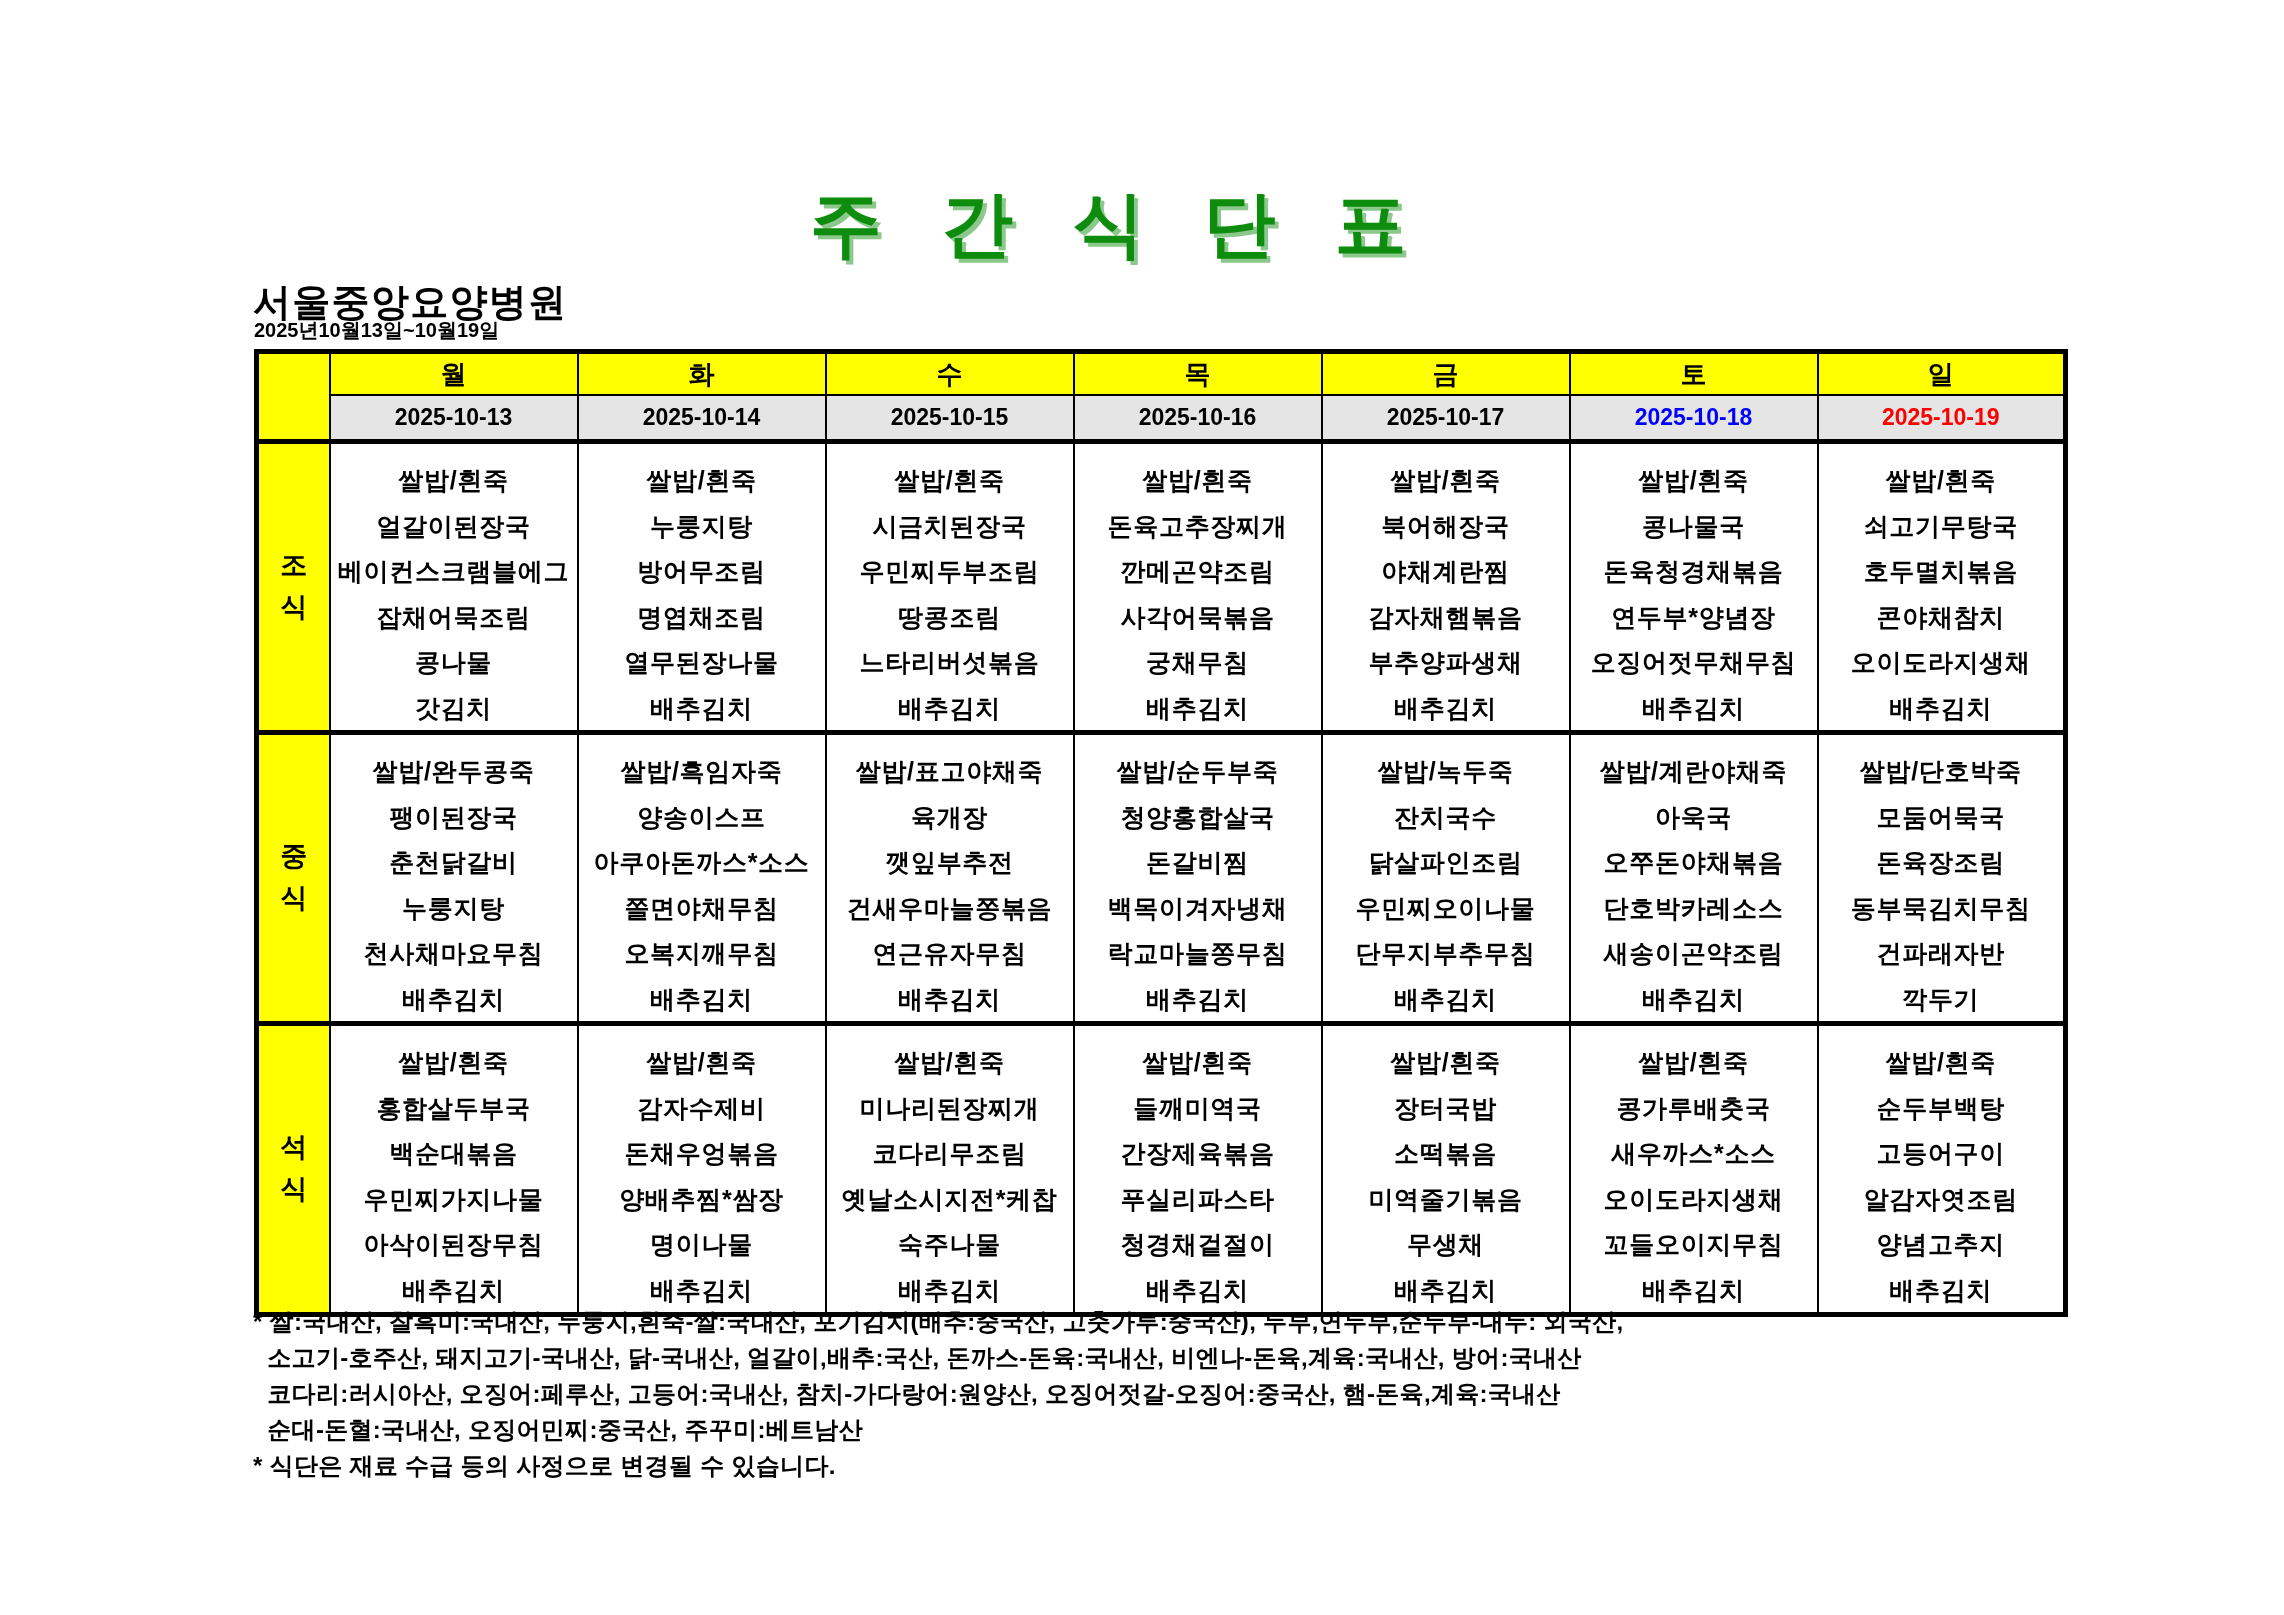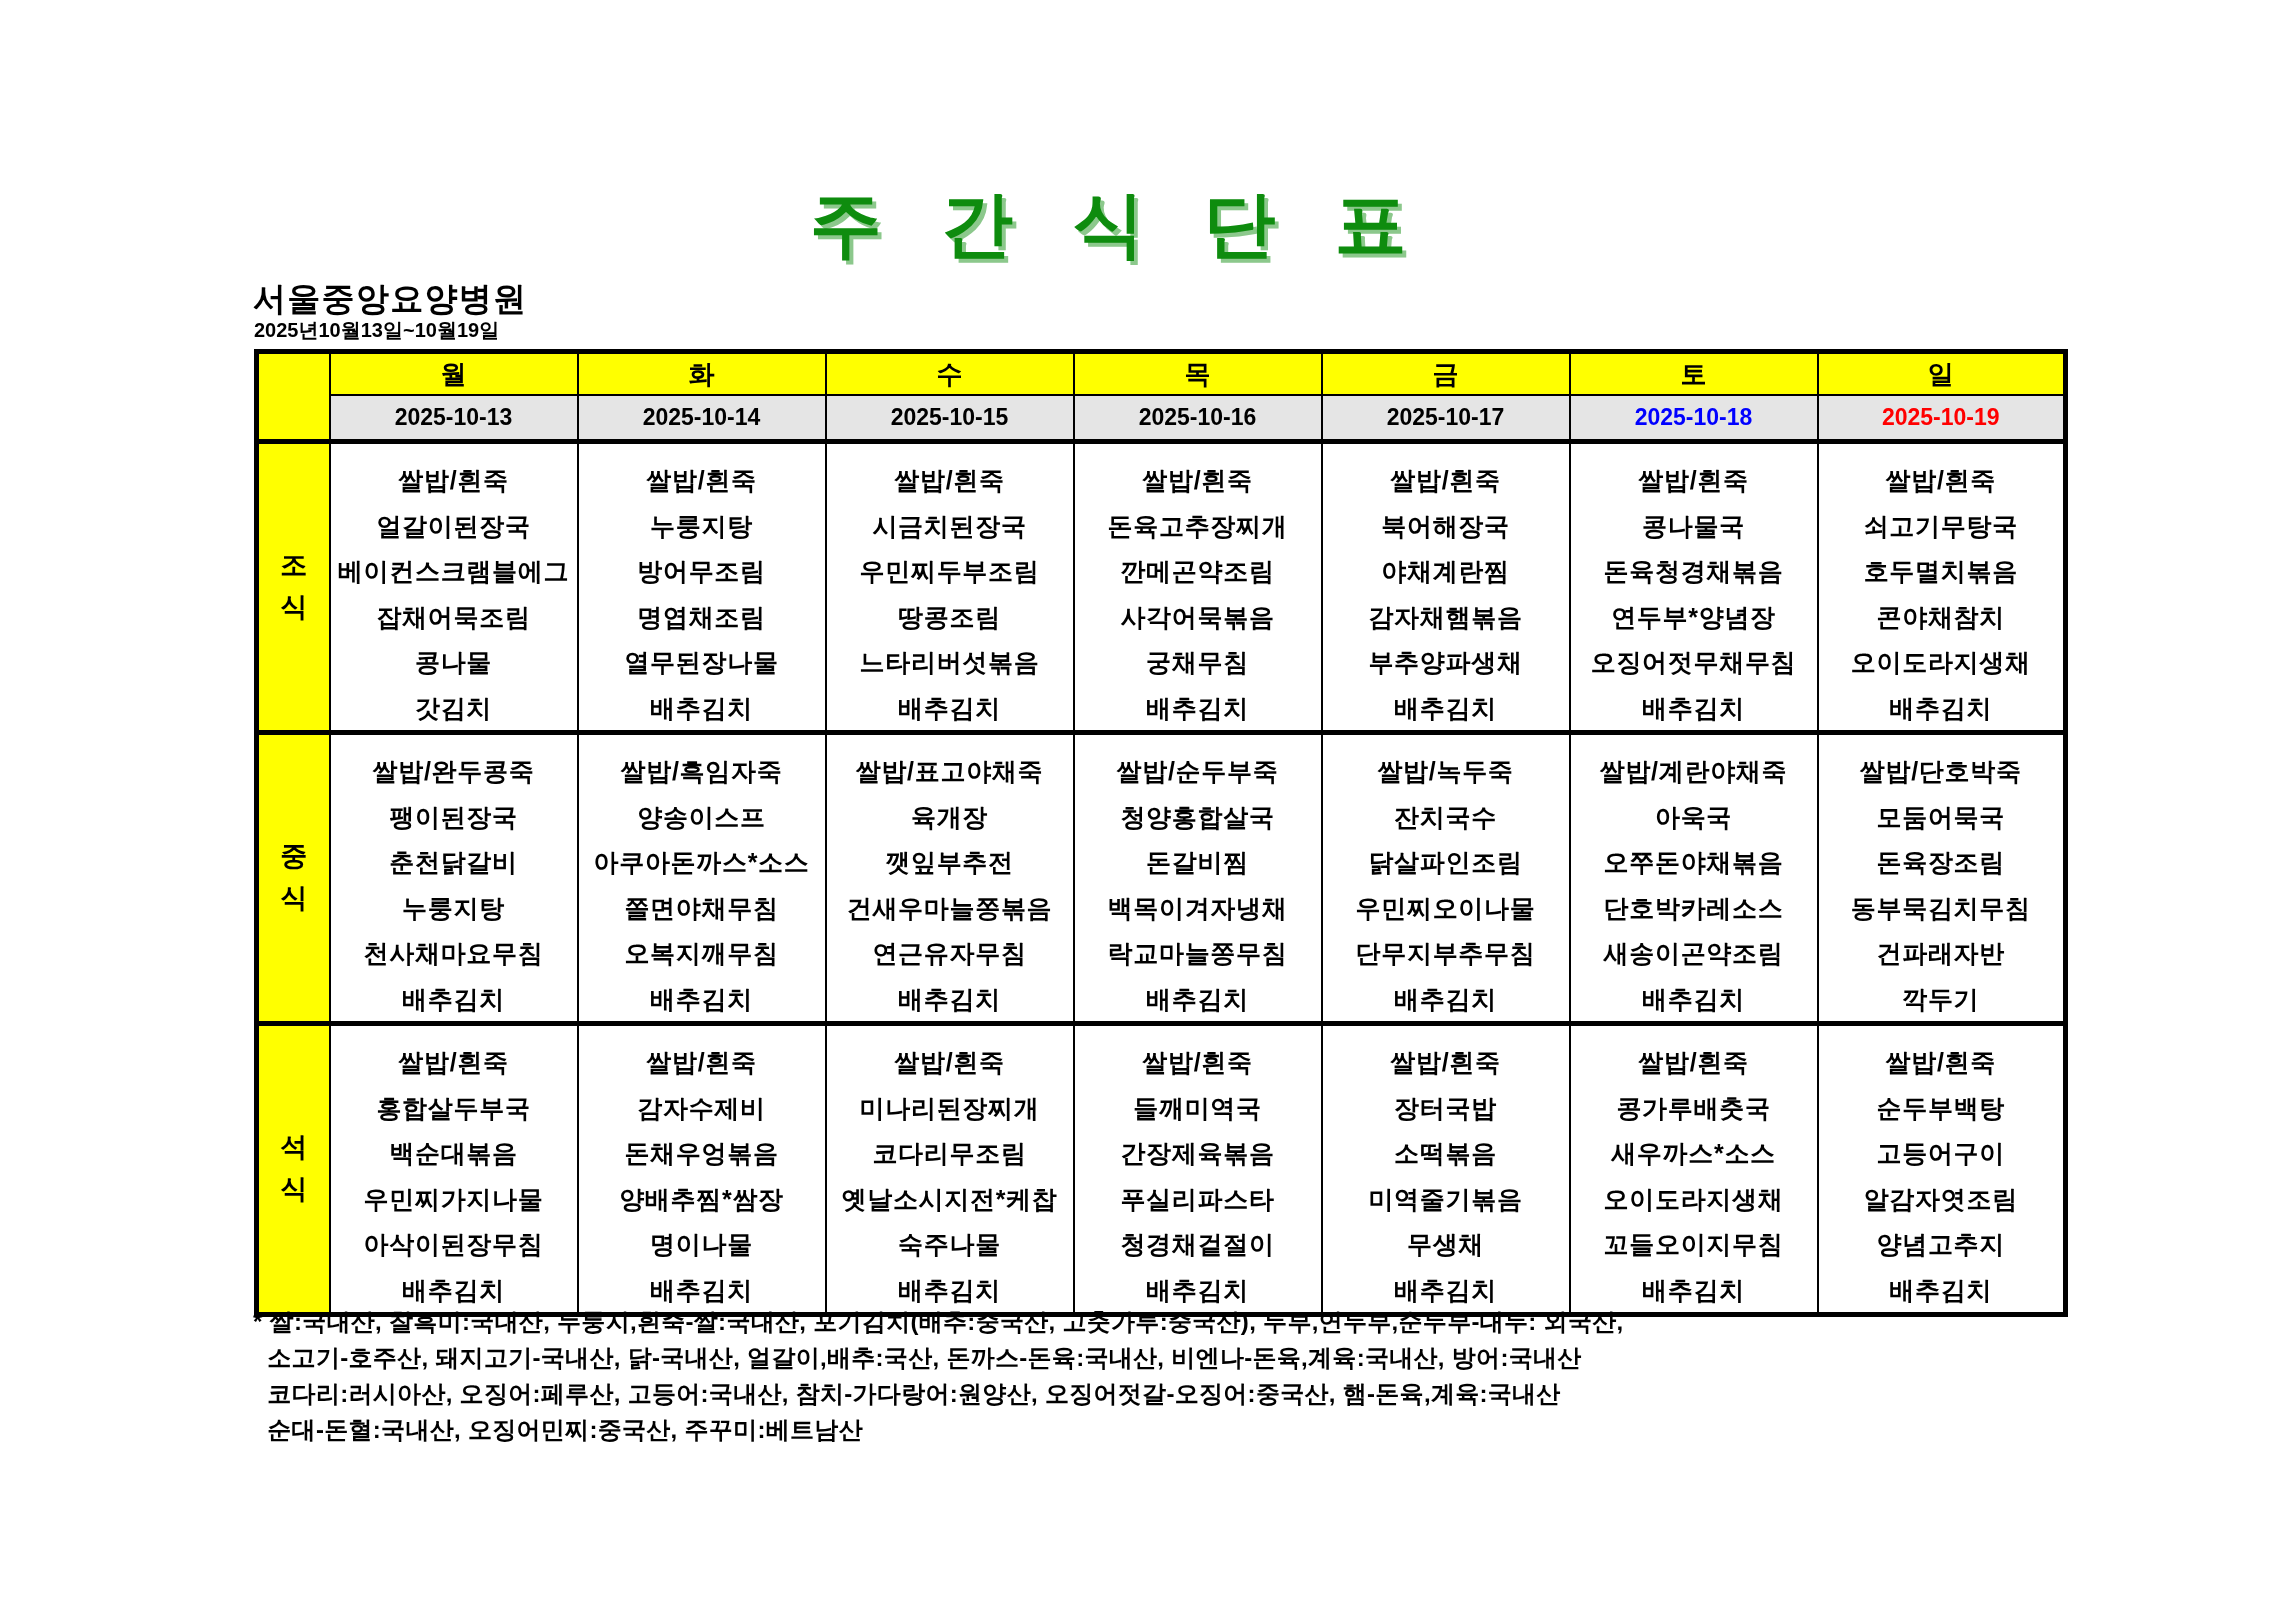--- a/index.html
+++ b/index.html
@@ -29,21 +29,21 @@
     letter-spacing:19.6px;
     color:#0e8c0e;
     text-shadow:3.9px 3.9px 0 #8cc88c;
     white-space:nowrap;
   }
   
   .hospital{
     position:absolute;
     top:277px;
     left:253px;
-    font-size:33px;
+    font-size:38px;
     font-weight:bold;
     color:#000;
     letter-spacing:1.3px;
     text-align:center;
   }
   .period{
     position:absolute;
     top:317px;
     left:254px;
     font-size:20px;
@@ -409,16 +409,17 @@
           </td>
         </tr>
       </tbody>
   </table>
 
   <div class="footnotes" id="footnotes">
       <div class="footnote-line">* 쌀:국내산, 찰흑미:국내산, 누룽지,흰죽-쌀:국내산, 포기김치(배추:중국산, 고춧가루:중국산), 두부,연두부,순두부-대두: 외국산,</div>
       <div class="footnote-line indent">소고기-호주산, 돼지고기-국내산, 닭-국내산, 얼갈이,배추:국산, 돈까스-돈육:국내산, 비엔나-돈육,계육:국내산, 방어:국내산</div>
       <div class="footnote-line indent">코다리:러시아산, 오징어:페루산, 고등어:국내산, 참치-가다랑어:원양산, 오징어젓갈-오징어:중국산, 햄-돈육,계육:국내산</div>
       <div class="footnote-line indent">순대-돈혈:국내산, 오징어민찌:중국산, 주꾸미:베트남산</div>
+      <div class="footnote-line">* 식단은 재료 수급 등의 사정으로 변경될 수 있습니다.</div>
     </div>
 
 </div>
 
 
 </body></html>

